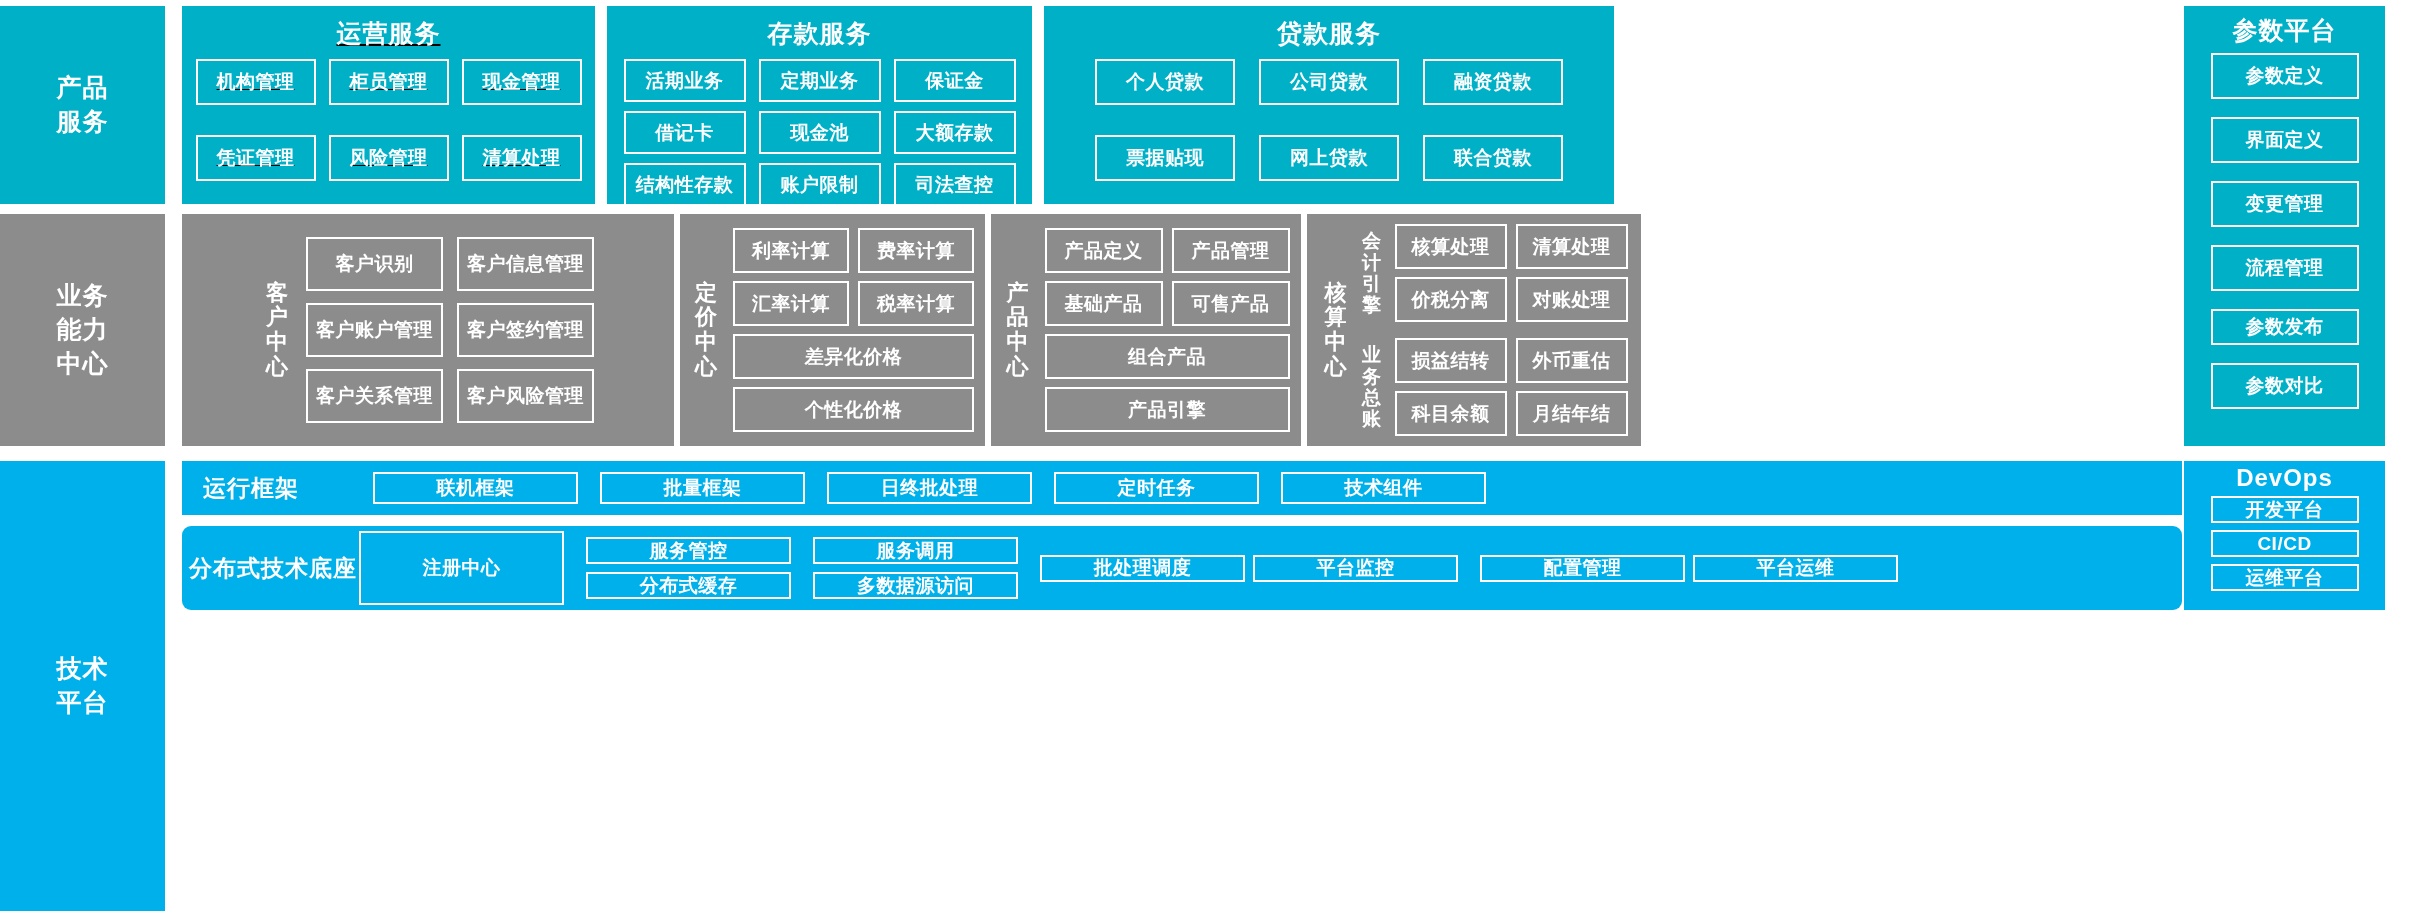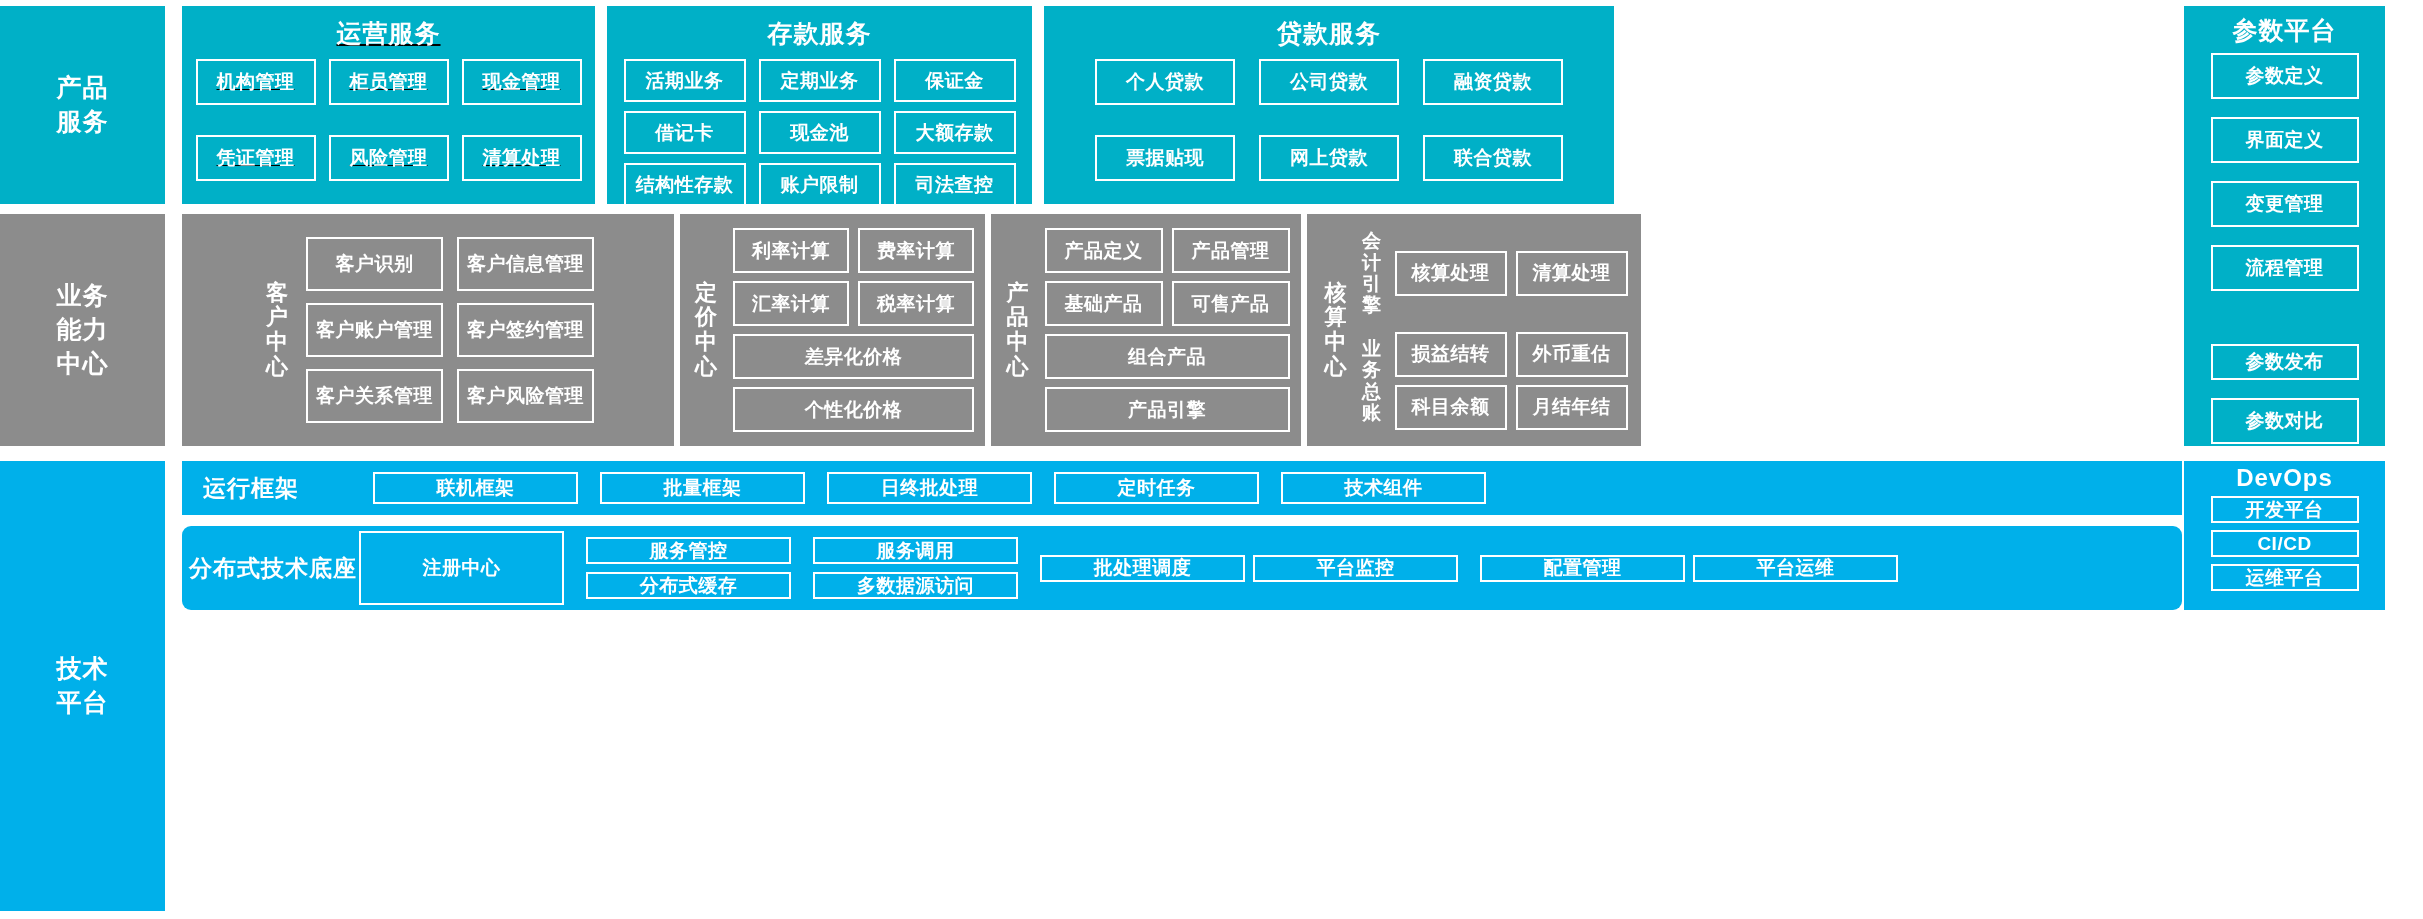--- a/index.html
+++ b/index.html
@@ -111,21 +111,21 @@
       </div>
     </div>
   </div>
 
   <div class="group" style="position:absolute;left:2184px;top:6px;width:201px;height:440px;">
     <div class="group-title" style="margin-top:8px;margin-bottom:6px;">参数平台</div>
     <div class="box" style="width:148px;height:46px;margin-bottom:18px;">参数定义</div>
     <div class="box" style="width:148px;height:46px;margin-bottom:18px;">界面定义</div>
     <div class="box" style="width:148px;height:46px;margin-bottom:18px;">变更管理</div>
     <div class="box" style="width:148px;height:46px;margin-bottom:18px;">流程管理</div>
-    <div class="box" style="width:148px;height:36px;margin-bottom:18px;margin-top:35px;">参数发布</div>
+    <div class="box" style="width:148px;height:36px;margin-bottom:18px;">参数发布</div>
     <div class="box" style="width:148px;height:46px;">参数对比</div>
   </div>
 
   <div class="band" style="left:0px;top:214px;width:2175px;height:232px;">
 
     <div class="side-label gray" style="width:165px;margin-right:17px;">
       <span style="white-space:pre-line;">业务
 能力
 中心</span>
     </div>
@@ -218,20 +218,24 @@
               <span>会</span>
               <span>计</span>
               <span>引</span>
               <span>擎</span>
             </span>
           </div>
           <div style="display:flex;flex-direction:column;gap:8px;">
             <div class="row" style="gap:9px;">
               <div class="box" style="width:112px;height:45px;">核算处理</div>
               <div class="box" style="width:112px;height:45px;">清算处理</div>
+            </div>
+            <div class="row" style="gap:9px;">
+              <div class="box" style="width:112px;height:45px;">价税分离</div>
+              <div class="box" style="width:112px;height:45px;">对账处理</div>
             </div>
           </div>
         </div>
 
         <div style="display:flex;align-items:center;">
           <div class="vlabel" style="margin-right:8px;font-size:19px;">
             <span>
               <span>业</span>
               <span>务</span>
               <span>总</span>

